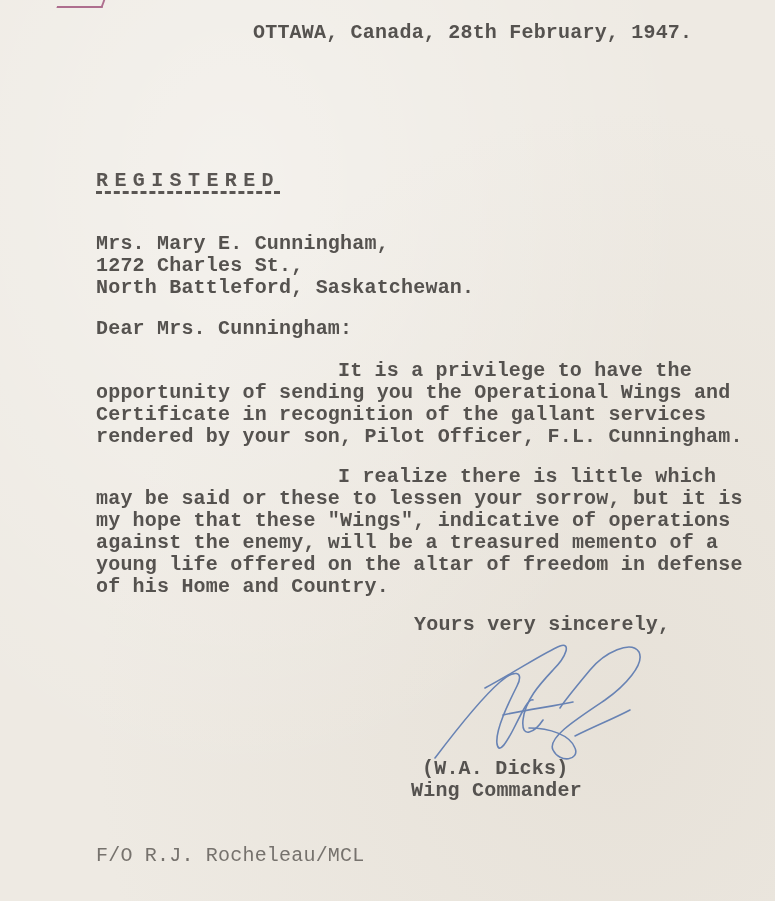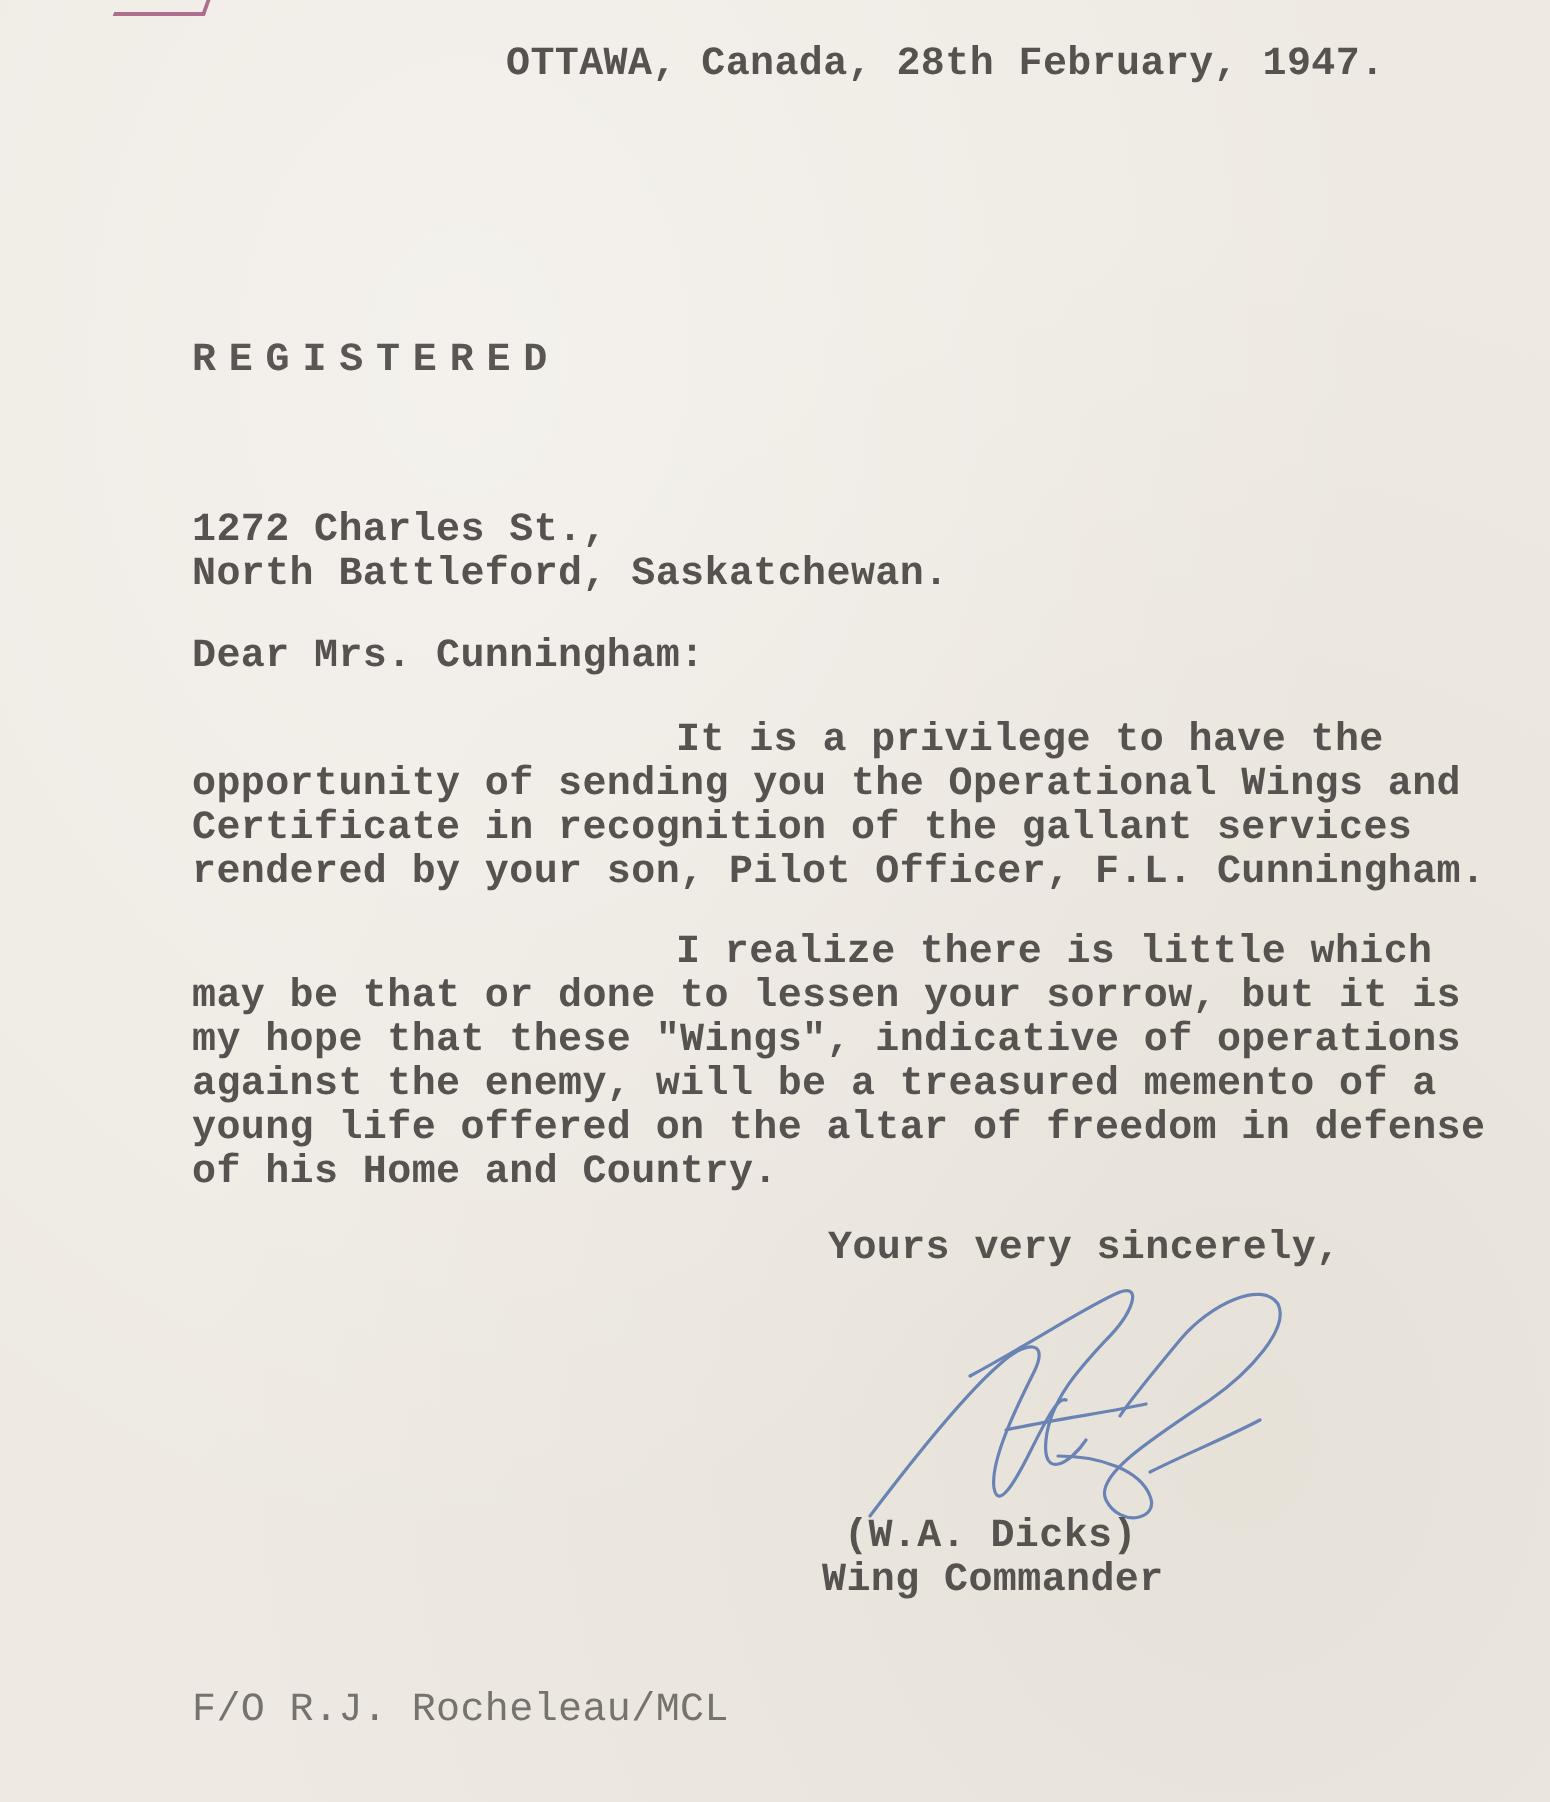--- a/index.html
+++ b/index.html
@@ -38,20 +38,21 @@
       transform: skewX(-20deg);
       opacity: 0.85;
     }
     .line {
       position: absolute;
       white-space: pre;
       line-height: 22px;
     }
     .registered {
       letter-spacing: 6.4px;
+      text-decoration: underline;
       text-decoration-style: dashed;
       text-underline-offset: 5px;
       text-decoration-thickness: 3px;
       color: #5a5653;
     }
     .fade { color: #76726d; font-weight: normal; font-family: Liberation Mono, monospace; }
     .signature {
       position: absolute;
       left: 425px;
       top: 640px;
@@ -62,32 +63,33 @@
 </head>
 <body>
 
 <div class="page">
   <div class="stamp-mark"></div>
 
   <div class="line" style="left:253px; top:22px;">OTTAWA, Canada, 28th February, 1947.</div>
 
   <div class="line registered" style="left:96px; top:170px;">REGISTERED</div>
 
+  <div class="line" style="left:96px; top:233px;">Mrs. Mary E. Cunningham,</div>
   <div class="line" style="left:96px; top:255px;">1272 Charles St.,</div>
   <div class="line" style="left:96px; top:277px;">North Battleford, Saskatchewan.</div>
 
   <div class="line" style="left:96px; top:318px;">Dear Mrs. Cunningham:</div>
 
   <div class="line" style="left:338px; top:360px;">It is a privilege to have the</div>
   <div class="line" style="left:96px; top:382px;">opportunity of sending you the Operational Wings and</div>
   <div class="line" style="left:96px; top:404px;">Certificate in recognition of the gallant services</div>
   <div class="line" style="left:96px; top:426px;">rendered by your son, Pilot Officer, F.L. Cunningham.</div>
 
   <div class="line" style="left:338px; top:466px;">I realize there is little which</div>
-  <div class="line" style="left:96px; top:488px;">may be that or done to lessen your sorrow, but it is</div>
+  <div class="line" style="left:96px; top:488px;">may be said or these to lessen your sorrow, but it is</div>
   <div class="line" style="left:96px; top:510px;">my hope that these "Wings", indicative of operations</div>
   <div class="line" style="left:96px; top:532px;">against the enemy, will be a treasured memento of a</div>
   <div class="line" style="left:96px; top:554px;">young life offered on the altar of freedom in defense</div>
   <div class="line" style="left:96px; top:576px;">of his Home and Country.</div>
 
   <div class="line" style="left:401px; top:614px;margin-left:13px;">Yours very sincerely,</div>
 
   <svg class="signature" viewBox="0 0 230 125">
     <g fill="none" stroke="#5b79b0" stroke-width="1.6" stroke-linecap="round" stroke-linejoin="round" opacity="0.9">
       <path d="M10 118 C 35 85, 60 55, 75 42 C 88 30, 100 30, 92 46 C 84 62, 70 90, 72 104 C 74 115, 82 102, 90 86 C 98 70, 104 58, 108 60"></path>

